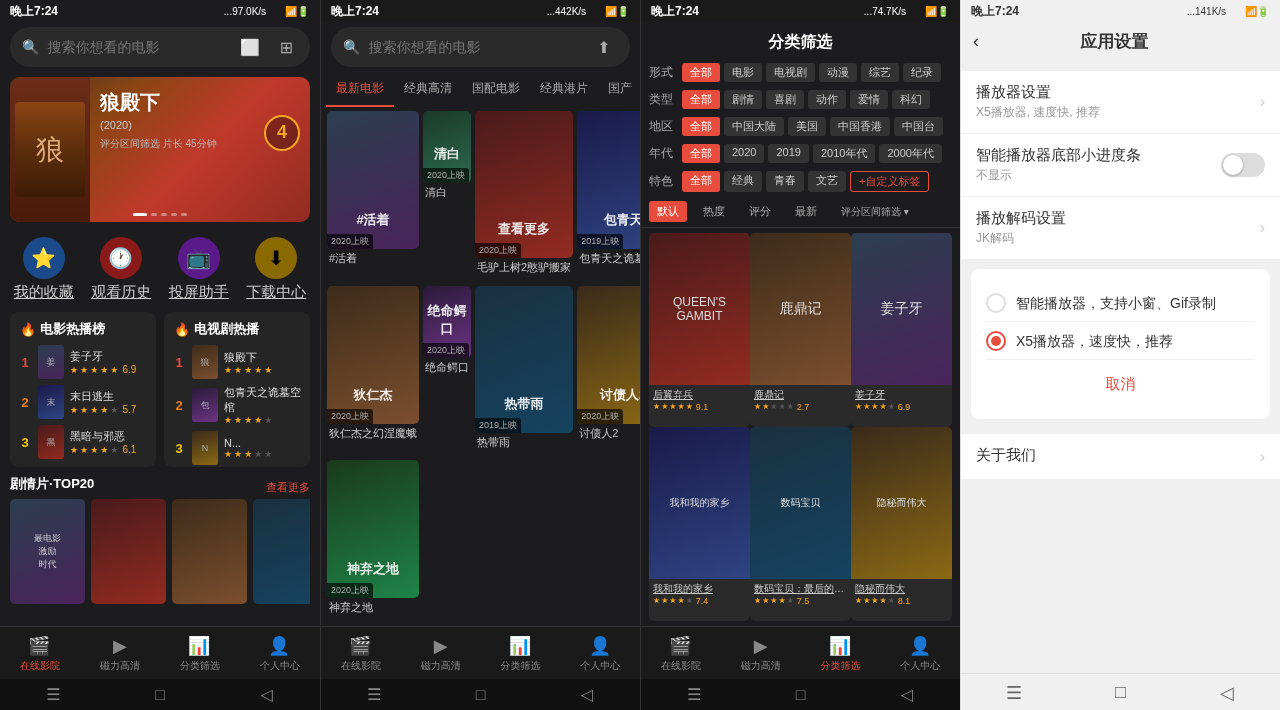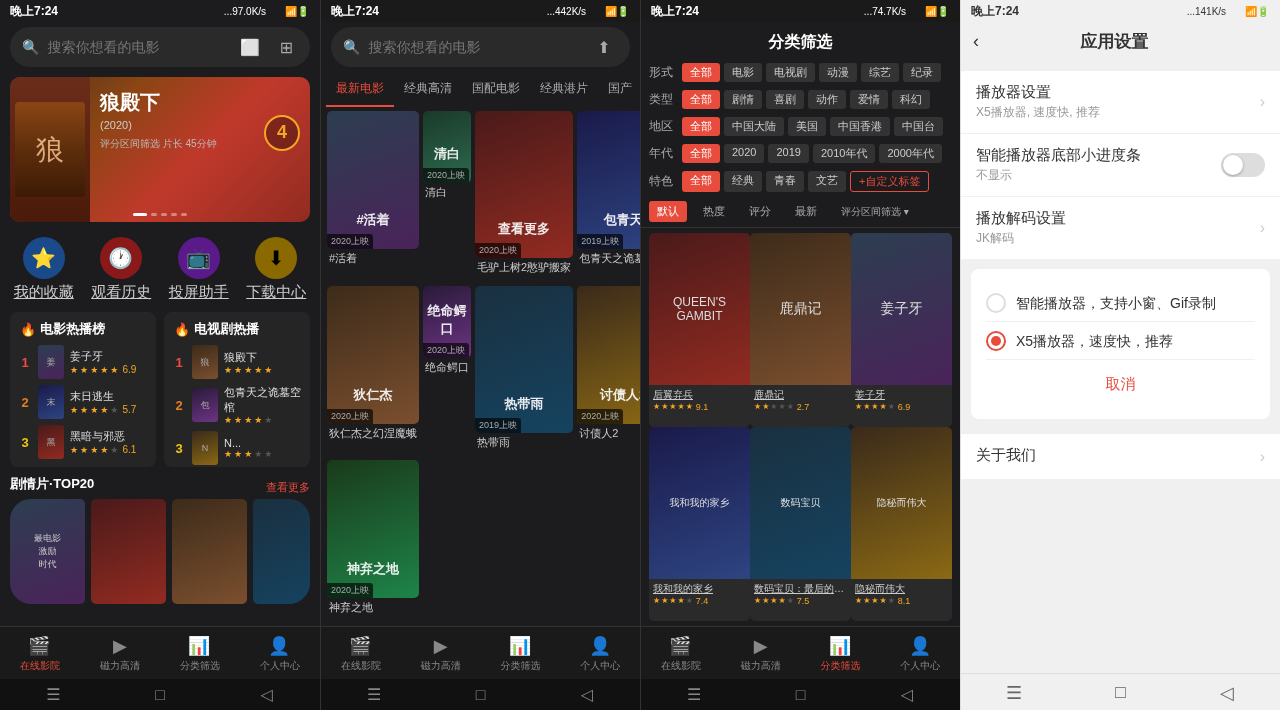--- a/index.html
+++ b/index.html
@@ -244,21 +244,20 @@
     
     .drama-section {
       padding: 8px 10px 4px;
       flex-shrink: 0;
     }
     .section-title { font-size: 13px; font-weight: 700; color: #fff; margin-bottom: 6px; }
     .drama-list {
       display: flex;
       gap: 6px;
       overflow: hidden;
-      border-radius: 21px;
     }
     .drama-item {
       width: 75px; flex-shrink: 0;
       border-radius: 5px;
       overflow: hidden;
       background: #333;
       height: 105px;
       display: flex; align-items: center; justify-content: center;
       font-size: 10px; color: #888;
     }

